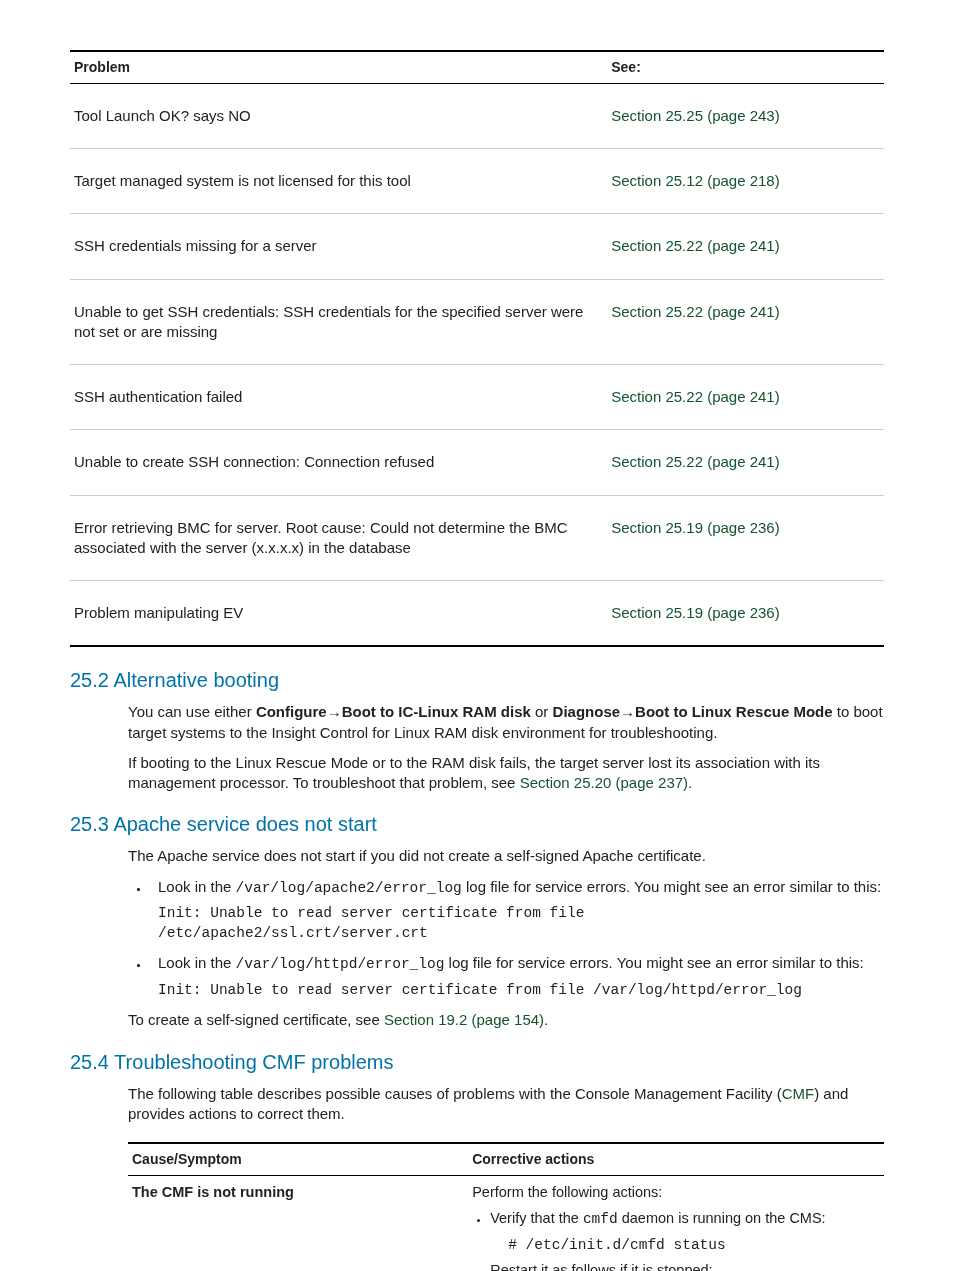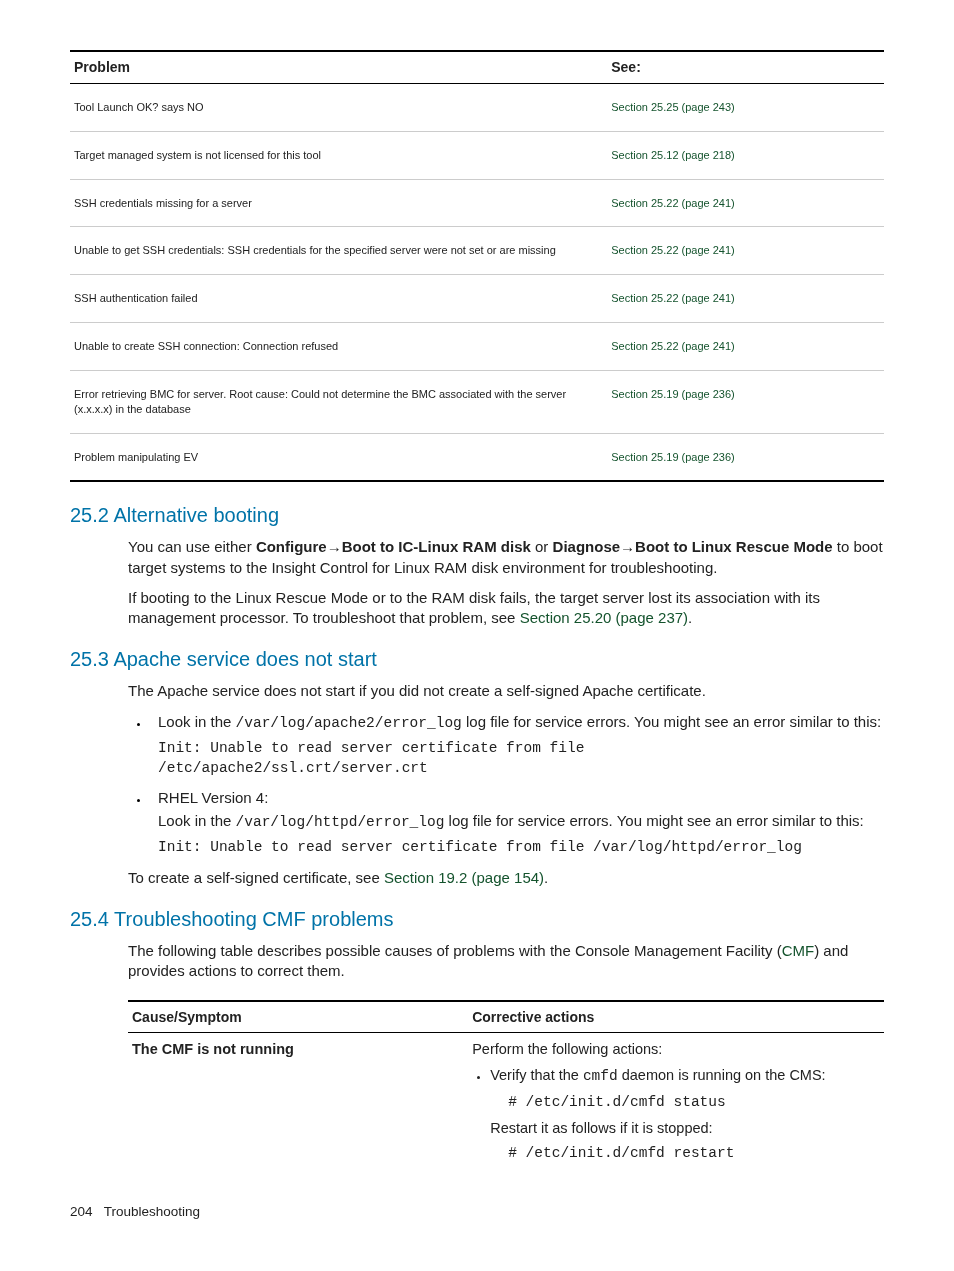--- a/index.html
+++ b/index.html
@@ -21,23 +21,23 @@
     text-align: left;
     font-weight: bold;
     font-size: 14px;
     border-top: 2px solid #000;
     border-bottom: 1px solid #000;
     padding: 6px 4px;
     margin-left: 36px;
   }
   .tbl tbody td {
     vertical-align: top;
-    font-size: 11px;
+    font-size: 15px;
     border-bottom: 1px solid #ccc;
-    padding: 16px 4px;
+    padding: 22px 4px;
     line-height: 1.35;
     margin-top: 24px;
   }
   .tbl tbody tr:last-child td {
     border-bottom: 2px solid #000;
   }
   .tbl .col-problem { width: 66%; }
   .tbl .col-see { width: 34%; }
   .link { color: #14532d; }
   h2 {
@@ -160,21 +160,20 @@
   <p>The Apache service does not start if you did not create a self-signed Apache certificate.</p>
   <ul class="bullets">
     <li>
       <div class="li-content">
         <span>Look in the </span><span class="mono">/var/log/apache2/error_log</span><span> log file for service errors. You might see an error similar to this:</span>
       </div>
       <pre class="code">Init: Unable to read server certificate from file
 /etc/apache2/ssl.crt/server.crt</pre>
     </li>
     <li>
-      <div>RHEL Version 4:</div>
       <div class="li-content">
         <span>Look in the </span><span class="mono">/var/log/httpd/error_log</span><span> log file for service errors. You might see an error similar to this:</span>
       </div>
       <pre class="code">Init: Unable to read server certificate from file /var/log/httpd/error_log</pre>
     </li>
   </ul>
   <p>
     <span>To create a self-signed certificate, see </span><span class="link">Section 19.2 (page 154)</span><span>.</span>
   </p>
 </div>

